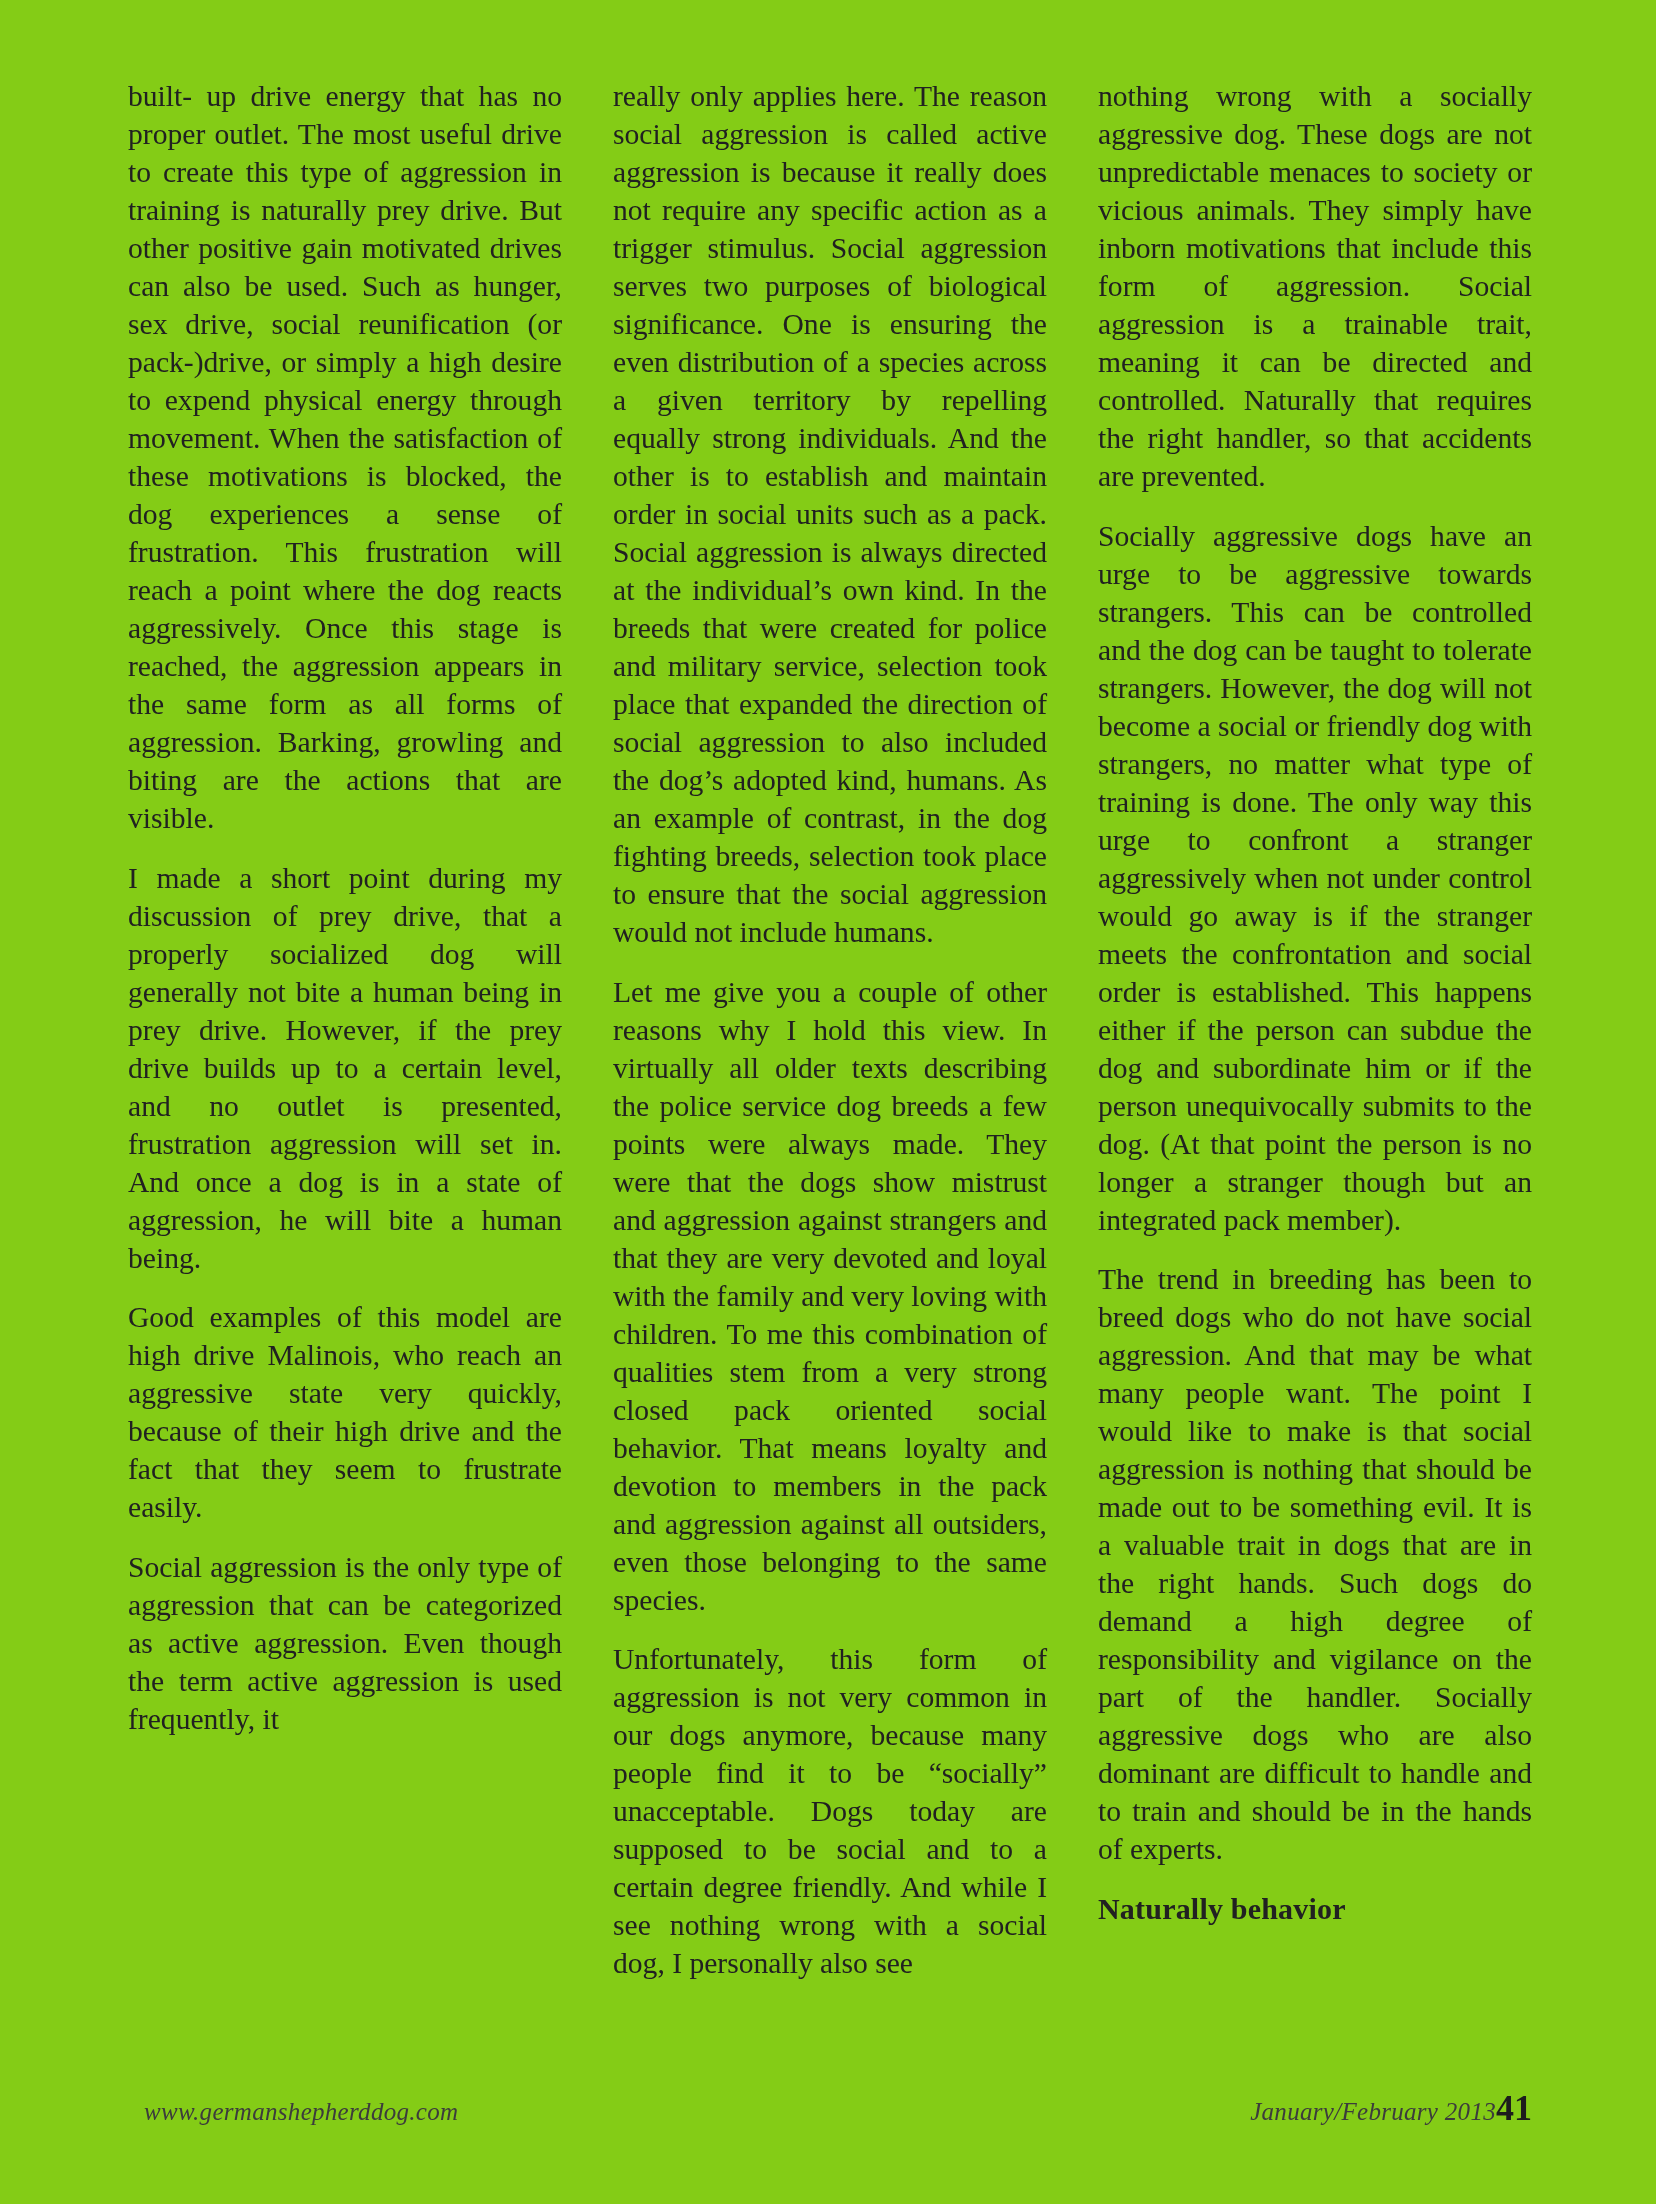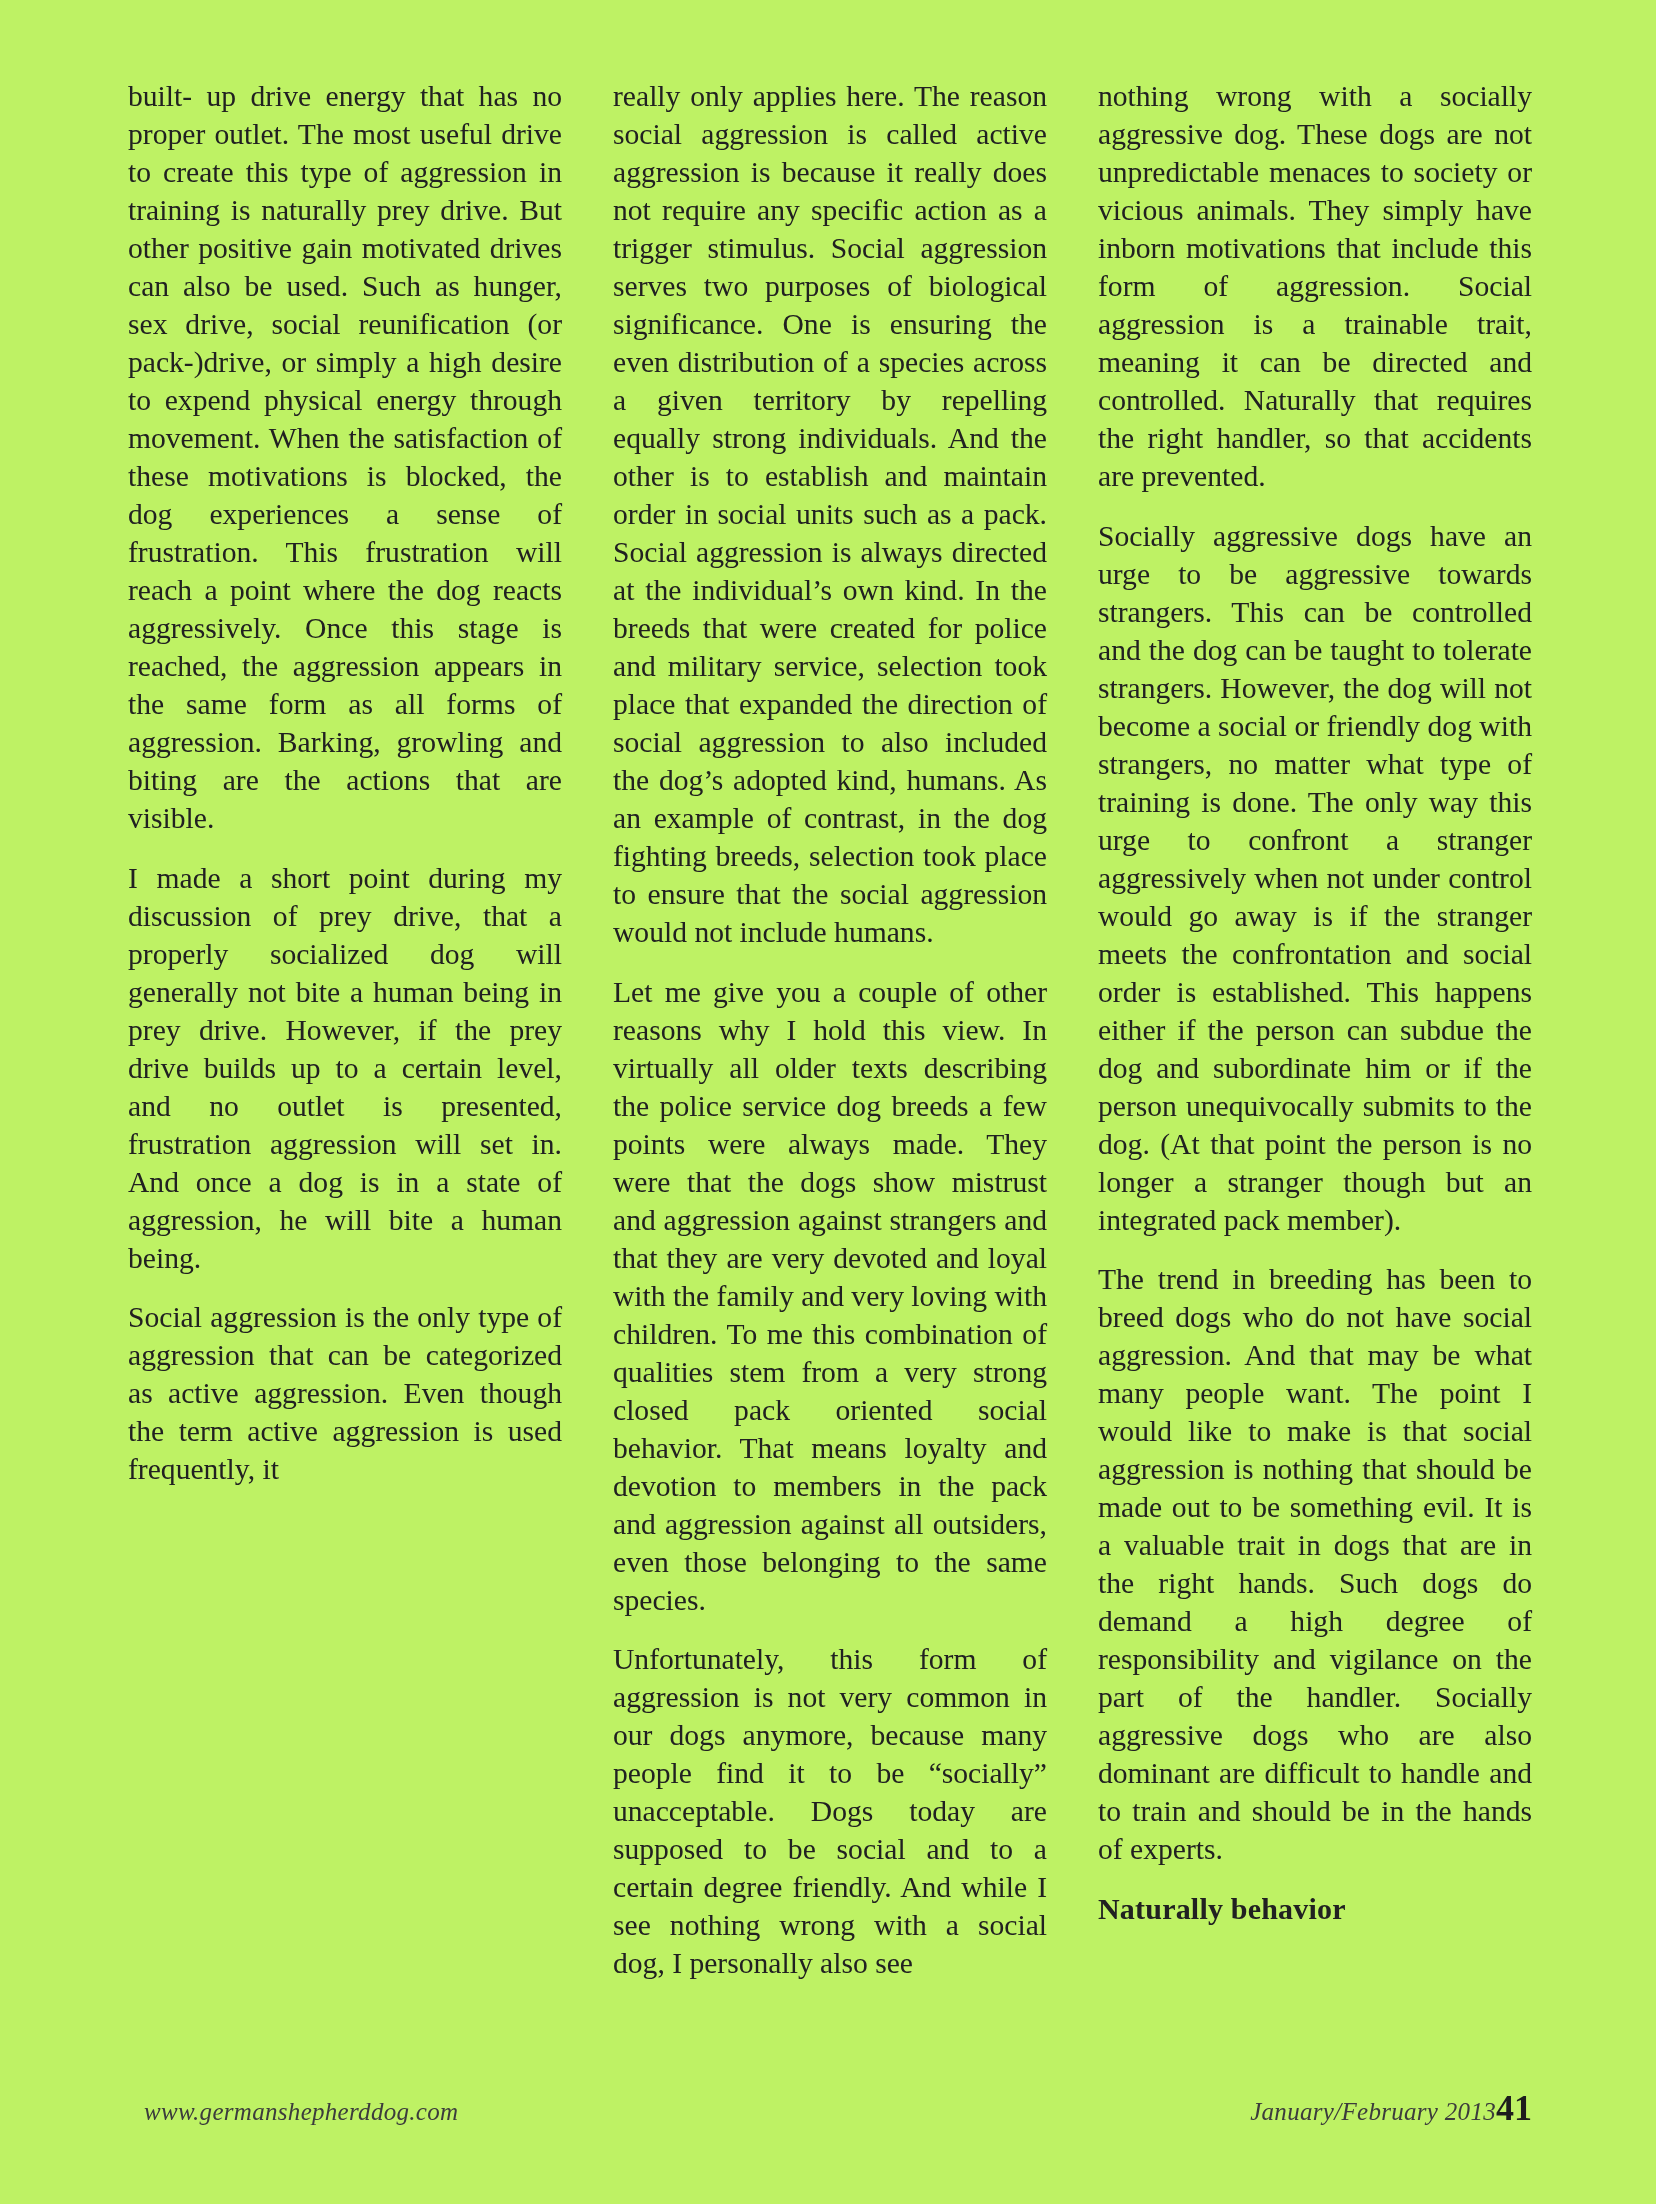--- a/index.html
+++ b/index.html
@@ -4,21 +4,21 @@
 <style>
   html, body {
     margin: 0;
     padding: 0;
     background: #e9e9e9;
   }
   .page {
     position: relative;
     width: 1657px;
     height: 2205px;
-    background: #bef264;
+    background: #84cc16;
     overflow: hidden;
     font-family: "Liberation Serif", serif;
     color: #212121;
   }
   .columns {
     position: absolute;
     left: 128px;
     top: 77px;
     width: 1405px;
     display: flex;
@@ -74,20 +74,21 @@
 </head>
 <body>
 
 <div class="page">
 
   <main class="columns">
 
     <section class="col">
       <p class="body-text">built- up drive energy that has no proper outlet. The most useful drive to create this type of aggression in training is naturally prey drive. But other positive gain motivated drives can also be used. Such as hunger, sex drive, social reunification (or pack-)drive, or simply a high desire to expend physical energy through movement. When the satisfaction of these motivations is blocked, the dog experiences a sense of frustration. This frustration will reach a point where the dog reacts aggressively. Once this stage is reached, the aggression appears in the same form as all forms of aggression. Barking, growling and biting are the actions that are visible.</p>
       <p class="body-text">I made a short point during my discussion of prey drive, that a properly socialized dog will generally not bite a human being in prey drive. However, if the prey drive builds up to a certain level, and no outlet is presented, frustration aggression will set in. And once a dog is in a state of aggression, he will bite a human being.</p>
+      <p class="body-text">Good examples of this model are high drive Malinois, who reach an aggressive state very quickly, because of their high drive and the fact that they seem to frustrate easily.</p>
       <p class="body-text">Social aggression is the only type of aggression that can be categorized as active aggression. Even though the term active aggression is used frequently, it</p>
     </section>
 
     <section class="col">
       <p class="body-text">really only applies here. The reason social aggression is called active aggression is because it really does not require any specific action as a trigger stimulus. Social aggression serves two purposes of biological significance. One is ensuring the even distribution of a species across a given territory by repelling equally strong individuals. And the other is to establish and maintain order in social units such as a pack. Social aggression is always directed at the individual’s own kind. In the breeds that were created for police and military service, selection took place that expanded the direction of social aggression to also included the dog’s adopted kind, humans. As an example of contrast, in the dog fighting breeds, selection took place to ensure that the social aggression would not include humans.</p>
       <p class="body-text">Let me give you a couple of other reasons why I hold this view. In virtually all older texts describing the police service dog breeds a few points were always made. They were that the dogs show mistrust and aggression against strangers and that they are very devoted and loyal with the family and very loving with children. To me this combination of qualities stem from a very strong closed pack oriented social behavior. That means loyalty and devotion to members in the pack and aggression against all outsiders, even those belonging to the same species.</p>
       <p class="body-text">Unfortunately, this form of aggression is not very common in our dogs anymore, because many people find it to be “socially” unacceptable. Dogs today are supposed to be social and to a certain degree friendly. And while I see nothing wrong with a social dog, I personally also see</p>
     </section>
 
     <section class="col">

